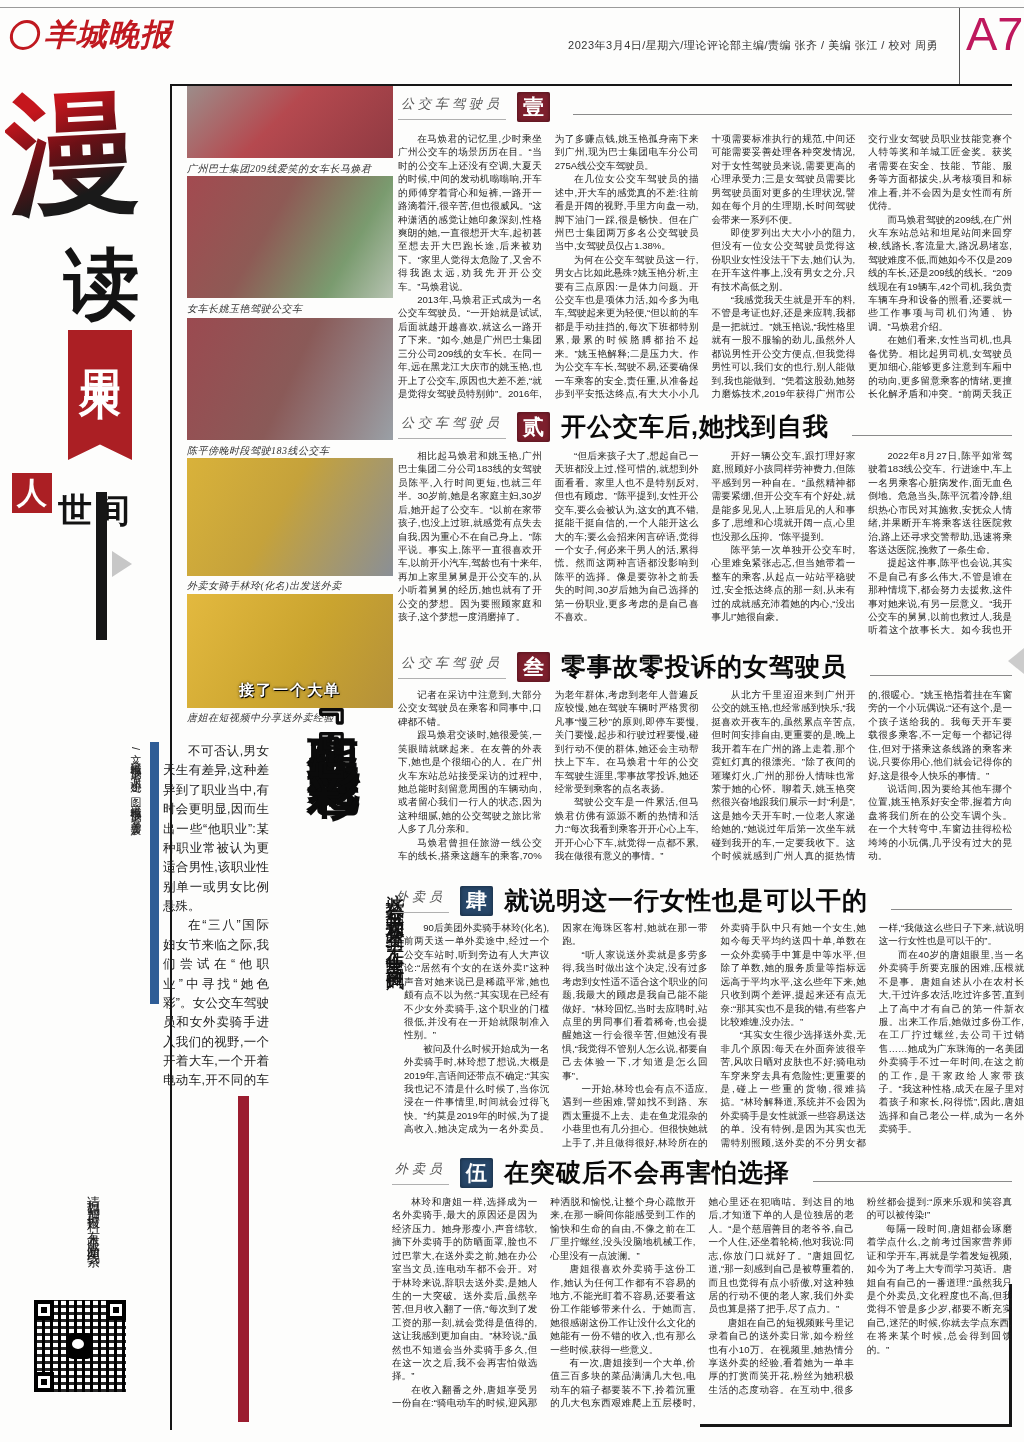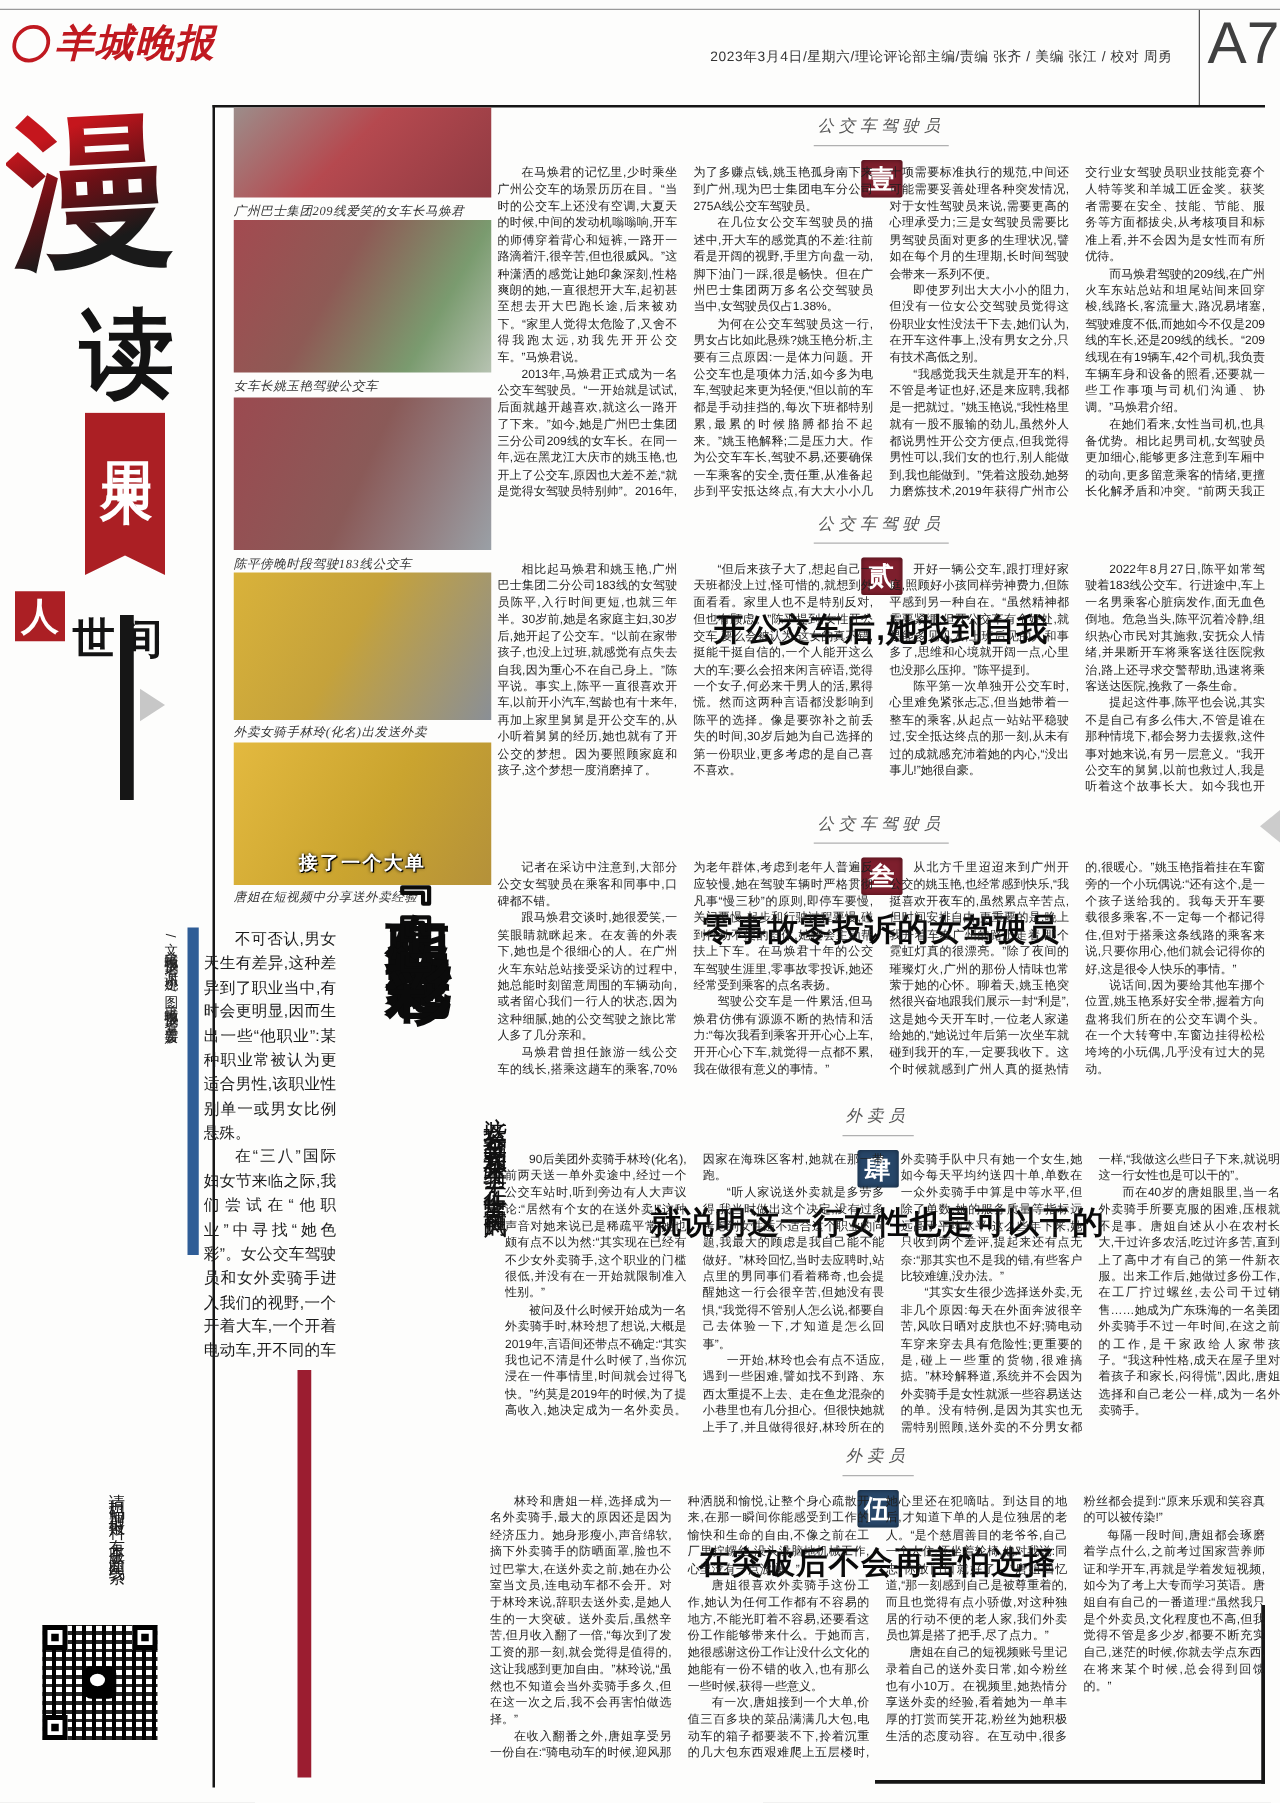--- a/index.html
+++ b/index.html
@@ -7,21 +7,21 @@
         font-family:"Liberation Sans","DejaVu Sans",sans-serif;color:#111;}
   .abs{position:absolute;}
   .vtext{writing-mode:vertical-rl;}
 
   
   #top-hairline{left:0;top:7px;width:1024px;height:1px;background:#9a9a9a;}
   #brand{left:10px;top:14px;display:flex;align-items:center;gap:4px;}
   #brand .ring{width:24px;height:24px;border:3px solid #c01920;border-radius:50%;transform:skewX(-8deg);}
   #brand .name{font:italic 700 31px "Liberation Serif","DejaVu Serif",serif;color:#c01920;letter-spacing:1px;}
   #edition{right:86px;top:38px;font-size:11px;color:#333;letter-spacing:.5px;}
-  #pageno{left:966px;top:8px;font-size:47px;font-weight:400;color:#404040;line-height:1.1;}
+  #pageno{left:966px;top:8px;font-size:47px;font-weight:400;color:#be185d;line-height:1.1;}
   #pageno-sep{left:959px;top:8px;width:1px;height:76px;background:#555;}
 
   
   #frame-top{left:170px;top:84px;width:842px;height:2px;background:#161616;}
   #frame-left{left:170px;top:84px;width:2px;height:1346px;background:#161616;}
   #frame-br-b{left:700px;top:1424px;width:312px;height:3px;background:#161616;}
   #frame-br-r{left:1009px;top:1284px;width:3px;height:143px;background:#161616;}
   .edge-arrow{width:0;height:0;border-top:13px solid transparent;border-bottom:13px solid transparent;}
   #arrow-left-rail{left:112px;top:551px;border-left:20px solid #c7c7c7;}
   #arrow-right-edge{left:1008px;top:648px;border-right:16px solid #cccccc;}
@@ -57,21 +57,21 @@
   #byline{left:128px;top:745px;height:215px;font-size:11px;color:#222;letter-spacing:2px;}
   #intro-bar-blue{left:150px;top:742px;width:9px;height:262px;background:#2f5d96;}
   #intro{left:163px;top:742px;width:106px;height:346px;font-size:12.5px;line-height:1.55;text-align:justify;color:#1c1c1c;overflow:hidden;}
   #intro p{margin:0;text-indent:2em;}
   #bar-red{left:238px;top:1096px;width:11px;height:326px;background:#9b1d30;}
   #headline-main{left:276px;top:690px;height:752px;width:84px;font-weight:900;font-size:52px;line-height:1;
                  letter-spacing:3px;color:#0b0b0b;}
   #headline-sub{left:350px;top:878px;height:310px;width:58px;font-size:19px;letter-spacing:3px;color:#111;}
 
   
-  .sec-head{display:flex;align-items:center;gap:11px;flex-direction:column;}
+  .sec-head{display:flex;align-items:center;gap:11px;}
   .sec-cat{font:italic 13px "Liberation Serif","DejaVu Serif",serif;color:#555;letter-spacing:4px;
            border-bottom:1px solid #b0b0b0;padding:0 3px 6px 3px;white-space:nowrap;}
   .sec-num{width:33px;height:30px;color:#fff;font:700 21px "Liberation Serif",serif;display:flex;
            align-items:center;justify-content:center;border-radius:2px;box-shadow:inset 0 0 4px rgba(0,0,0,.45);}
   .num-red{background:#7d1f2d;}
   .num-blue{background:#274668;}
   .sec-title{font-weight:700;font-size:25px;color:#0a0a0a;letter-spacing:1px;white-space:nowrap;}
   .sec-rule{flex:1;height:1px;background:#8a8a8a;align-self:flex-end;margin:0 0 7px 12px;}
   .sec-body{column-count:4;column-gap:13px;font-size:9.6px;line-height:1.4;text-align:justify;color:#1f1f1f;overflow:hidden;}
   .sec-body p{margin:0;text-indent:2em;}

